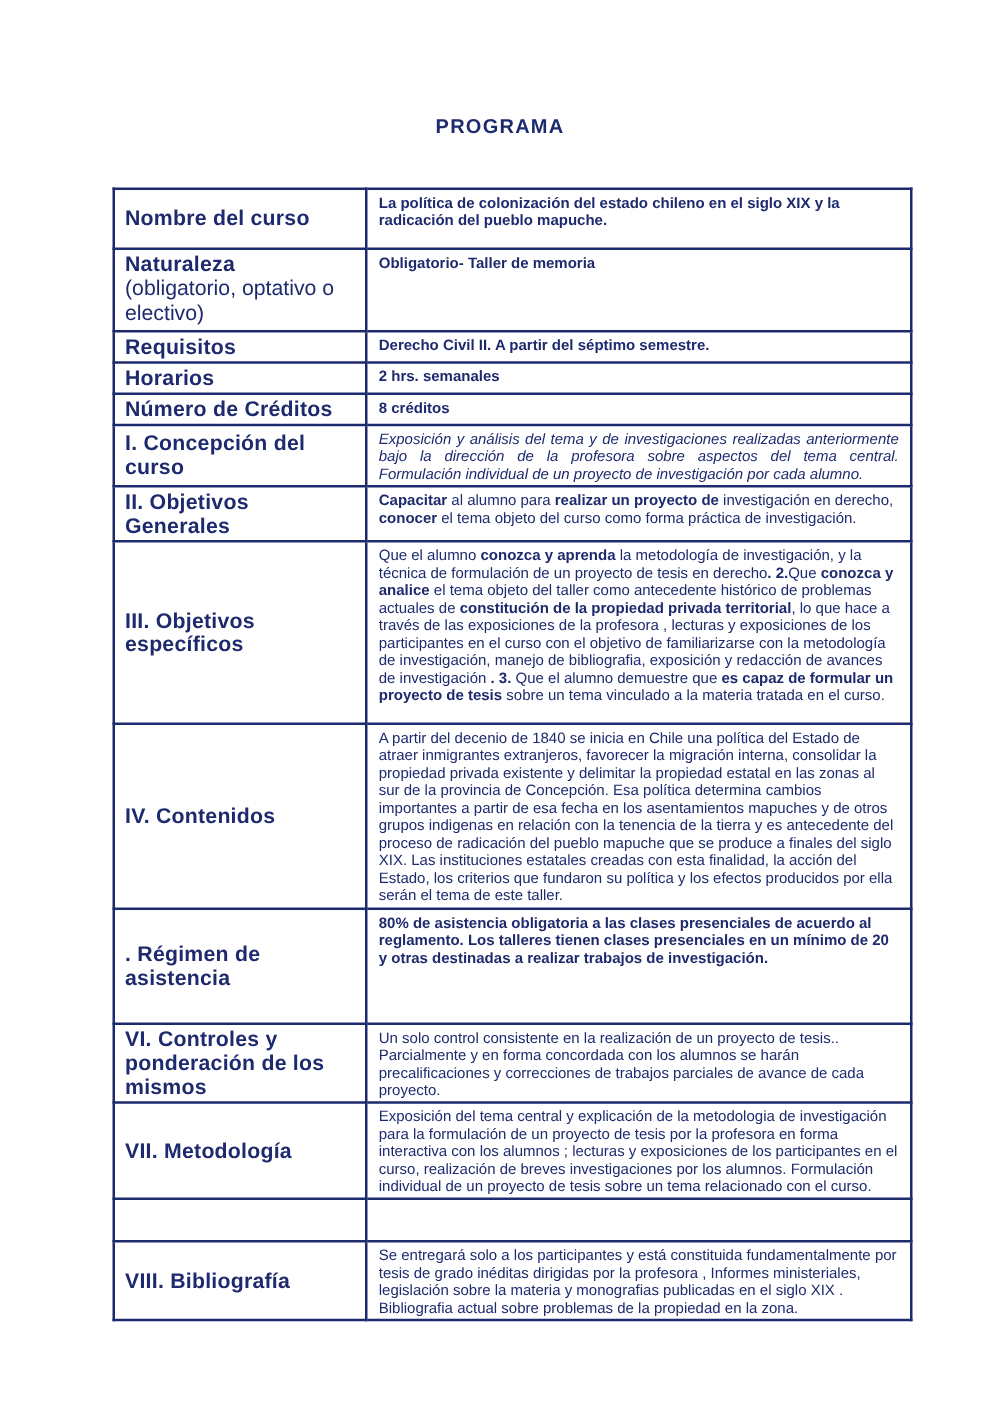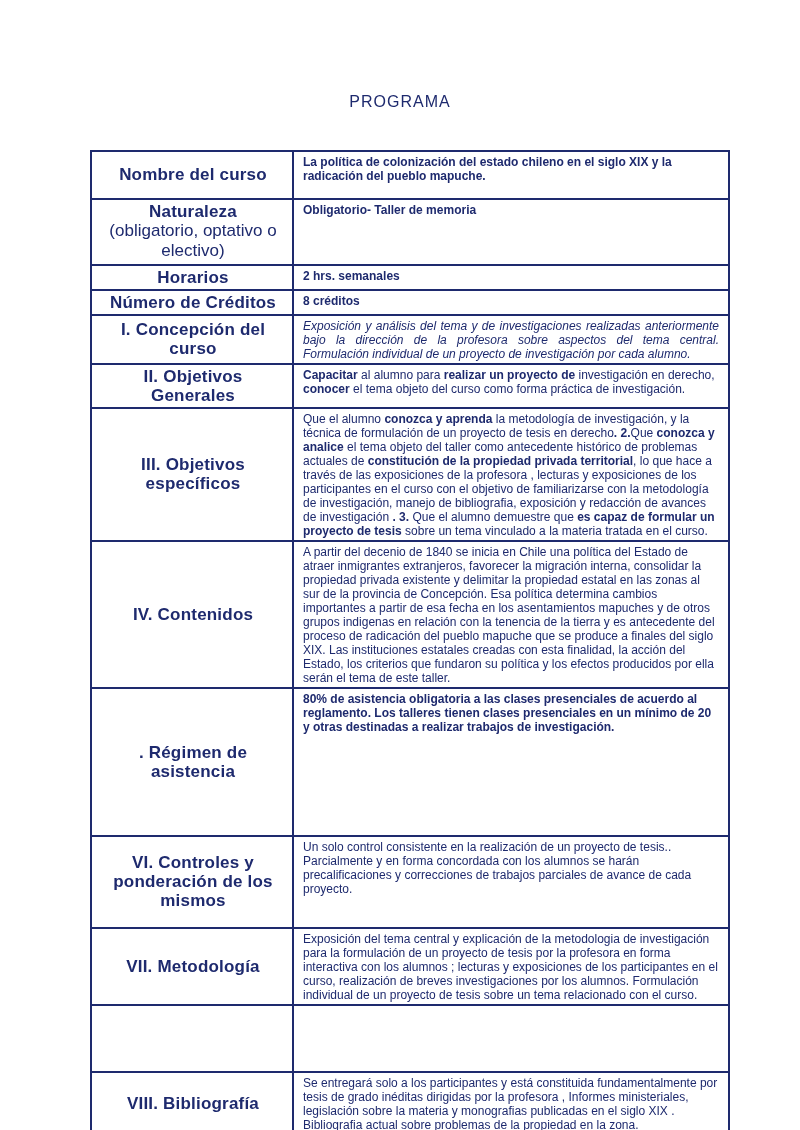--- a/index.html
+++ b/index.html
@@ -19,21 +19,21 @@
     background:var(--paper);
     overflow:hidden;
   }
   .doc-title{
     position:absolute;
     top:93px;
     left:0;
     width:800px;
     text-align:center;
     font-size:16px;
-    font-weight:normal;
+    font-weight:bold;
     letter-spacing:1px;
     color:var(--ink);
   }
   table.program-table{
     position:absolute;
     left:90px;
     top:150px;
     width:638px;
     border-collapse:collapse;
     table-layout:fixed;
@@ -44,21 +44,20 @@
   }
   td.label-cell{
     width:202px;
     vertical-align:middle;
     padding:2px 6px 2px 8px;
     font-weight:bold;
     font-size:17px;
     letter-spacing:0.2px;
     line-height:1.12;
     color:var(--ink);
-    text-align:center;
   }
   td.label-cell .sublabel{
     font-weight:normal;
     font-size:17px;
     letter-spacing:0;
     line-height:1.2;
   }
   td.value-cell{
     width:436px;
     vertical-align:top;
@@ -95,20 +94,24 @@
     <tbody>
         <tr>
           <td class="label-cell"><span>Nombre del curso</span></td>
           <td class="value-cell"><span class="b">La  política de colonización del estado chileno en el siglo XIX y la radicación del pueblo mapuche.</span></td>
         </tr>
         <tr>
           <td class="label-cell"><span>Naturaleza</span><div class="sublabel">(obligatorio, optativo o electivo)</div></td>
           <td class="value-cell"><span class="b">Obligatorio- Taller de memoria</span></td>
         </tr>
         <tr>
+          <td class="label-cell"><span>Requisitos</span></td>
+          <td class="value-cell"><span class="b">Derecho Civil II. A partir del séptimo semestre.</span></td>
+        </tr>
+        <tr>
           <td class="label-cell"><span>Horarios</span></td>
           <td class="value-cell"><span class="b">2 hrs. semanales</span></td>
         </tr>
         <tr>
           <td class="label-cell"><span>Número de Créditos</span></td>
           <td class="value-cell"><span class="b">8 créditos</span></td>
         </tr>
         <tr>
           <td class="label-cell"><span>I. Concepción del curso</span></td>
           <td class="value-cell justify"><span>Exposición y análisis del tema  y de investigaciones realizadas anteriormente bajo la dirección de la profesora sobre aspectos del tema central. Formulación individual de un proyecto de investigación por cada alumno.</span></td>

